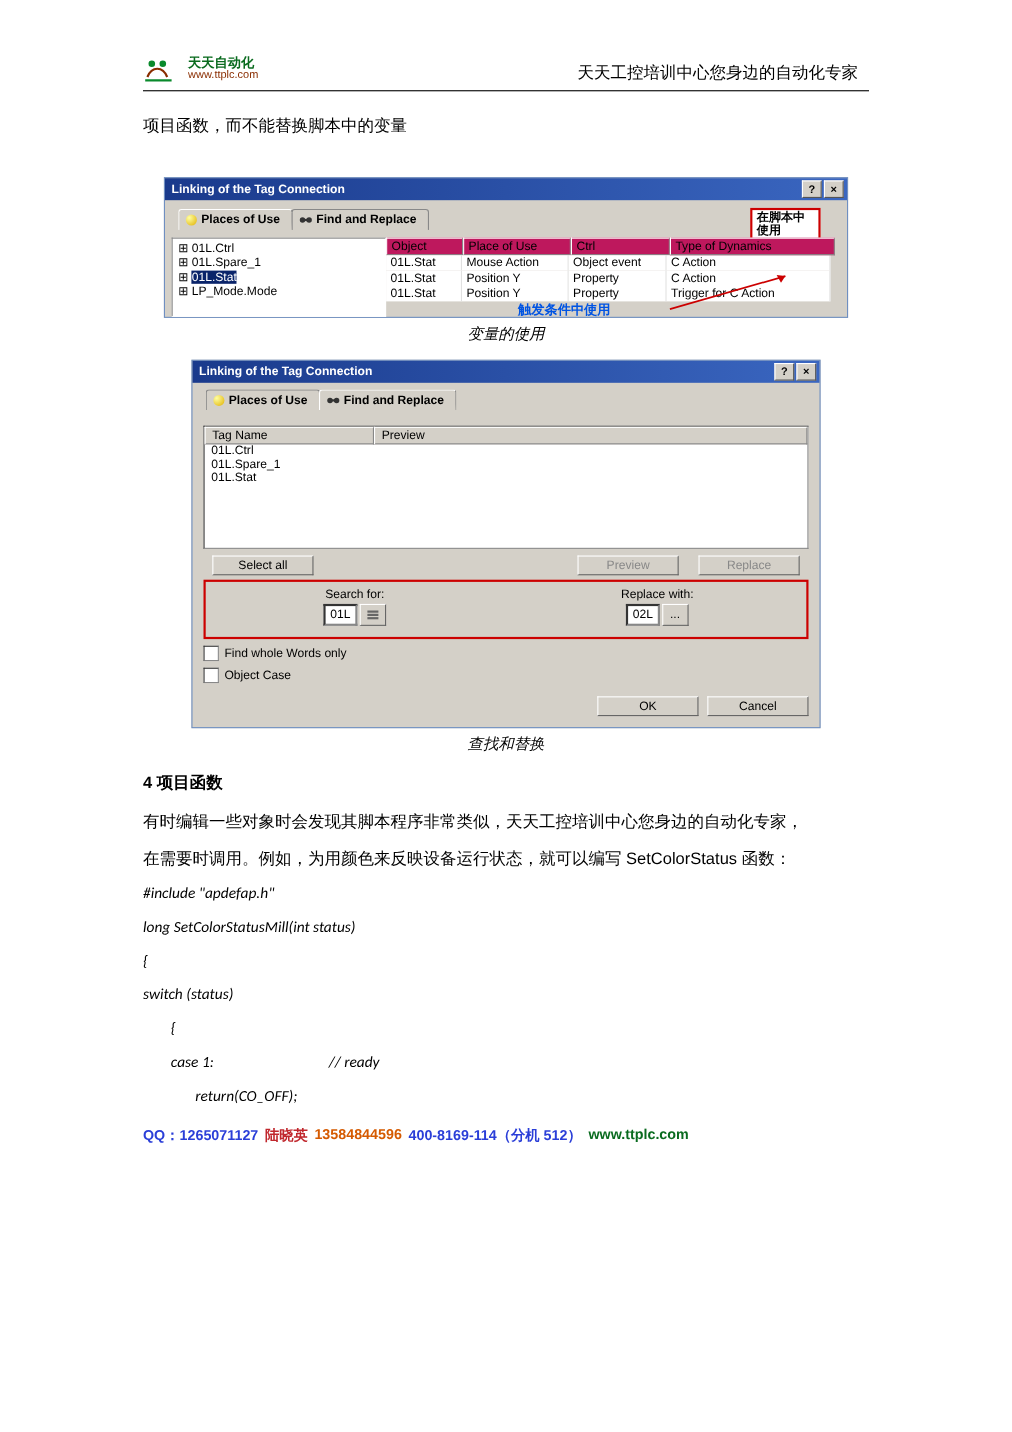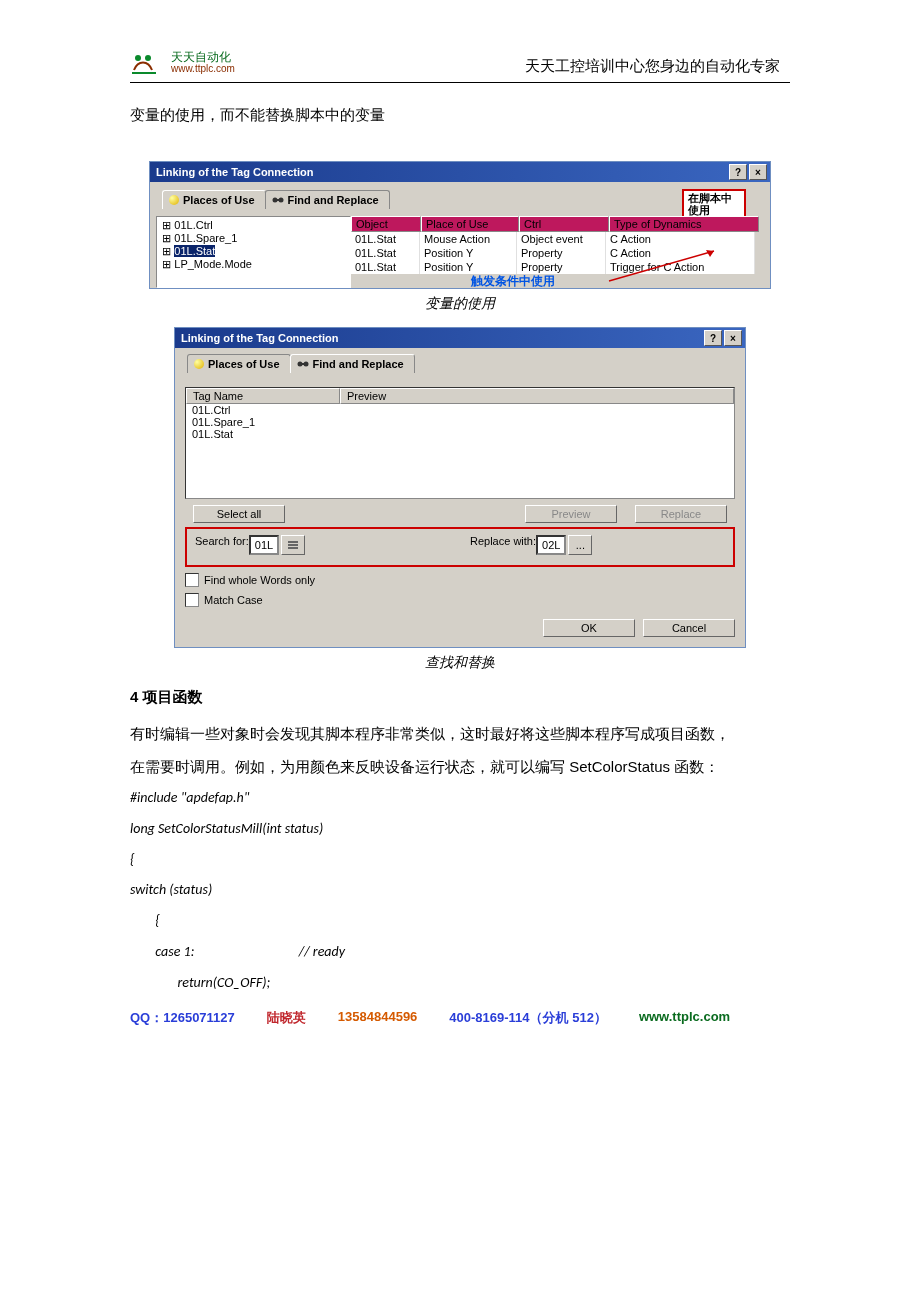--- a/index.html
+++ b/index.html
@@ -15,21 +15,21 @@
   }
   .header {
     display: flex;
     justify-content: space-between;
     align-items: flex-end;
     margin-bottom: 5px;
   }
   .logo-box { display:flex; align-items:center; }
   .logo-svg { width:38px; height:26px; }
   .logo-text { display:flex; flex-direction:column; margin-left:3px; line-height:1.05; }
-  .logo-text .cn { color:#0a6b1f; font-size:12px; font-weight:normal; }
+  .logo-text .cn { color:#0a6b1f; font-size:12px; font-weight:bold; }
   .logo-text .url { color:#8a2d00; font-size:10px; }
   .header-title { font-size:15px; color:#000; font-weight:normal; margin-right:10px;}
   .underline { border-bottom:1px solid #000; height:1px; margin-bottom:15px;}
   .body-text { font-size:15px; line-height:2.2; color:#000; }
 
   
   .dialog {
     margin: 10px auto 5px auto;
     font-family: Tahoma, sans-serif;
     font-size: 11px;
@@ -154,21 +154,21 @@
     width:90px;
     text-align:center;
   }
   .btn.dim { color:#888; }
   .redbox {
     border:2px solid #c00;
     padding:6px 8px 10px 8px;
     display:flex;
     gap:20px;
   }
-  .field { flex:1; display:flex; flex-direction:row; }
+  .field { flex:1; display:flex; flex-direction:column;align-items:center; }
   .label { margin-bottom:2px; }
   .inwrap { display:flex; }
   .tinput {
     flex:1; background:#fff;
     border:2px inset #888;
     padding:2px 4px;
   }
   .smallbtn {
     width:22px;
     background:#d4d0c8;
@@ -181,21 +181,21 @@
   .chk .box { width:12px; height:12px; border:1px inset #888; background:#fff; margin-right:5px;}
   .dlg-footer { display:flex; justify-content:flex-end; gap:8px; padding-top:12px; }
 
   .sec-title { font-weight:bold; font-size:15px; margin:16px 0 10px 0; }
   .code { font-family:"Calibri", "Arial", sans-serif; font-style:italic; font-size:14px; line-height:2.2; }
 
   .footer {
     margin-top:10px;
     font-size:13px;
     display:flex;
-    gap:32px;
+    gap:6px;
     white-space:nowrap;
   }
   .footer .qq { color:#2a3ed8; font-weight:bold;}
   .footer .name { color:#c0272d; font-weight:bold;}
   .footer .phone { color:#d55a00; font-weight:bold;}
   .footer .hot { color:#2a3ed8; font-weight:bold;}
   .footer .url { color:#0a6b1f; font-weight:bold;}
 </style>
 </head>
 <body>
@@ -211,21 +211,21 @@
       </svg>
       <div class="logo-text">
         <span class="cn">天天自动化</span>
         <span class="url">www.ttplc.com</span>
       </div>
     </div>
     <div class="header-title">天天工控培训中心您身边的自动化专家</div>
   </div>
   <div class="underline"></div>
 
-  <div class="body-text">变量的使用，而不能替换脚本中的变量</div>
+  <div class="body-text">项目函数，而不能替换脚本中的变量</div>
 
   <div style="position:relative; margin-top:30px;">
     <div class="dialog" style="width:620px; position:relative;">
       <div class="titlebar">
         <span>Linking of the Tag Connection</span>
         <div class="wicons">
           <div class="wbtn">?</div>
           <div class="wbtn">×</div>
         </div>
       </div>
@@ -359,32 +359,32 @@
             <div class="smallbtn">...</div>
           </div>
         </div>
       </div>
       <div class="chk">
           <div class="box"></div>
           <span>Find whole Words only</span>
         </div>
       <div class="chk">
           <div class="box"></div>
-          <span>Match Case</span>
+          <span>Object Case</span>
         </div>
       <div class="dlg-footer">
         <div class="btn">OK</div>
         <div class="btn">Cancel</div>
       </div>
     </div>
   </div>
   <div class="caption">查找和替换</div>
 
   <div class="sec-title">4 项目函数</div>
-  <div class="body-text">有时编辑一些对象时会发现其脚本程序非常类似，这时最好将这些脚本程序写成项目函数，</div>
+  <div class="body-text">有时编辑一些对象时会发现其脚本程序非常类似，天天工控培训中心您身边的自动化专家，</div>
   <div class="body-text">在需要时调用。例如，为用颜色来反映设备运行状态，就可以编写 SetColorStatus 函数：</div>
   <div class="code">#include "apdefap.h"</div>
   <div class="code">long SetColorStatusMill(int status)</div>
   <div class="code">{</div>
   <div class="code">switch (status)</div>
   <div class="code" style="white-space:pre;">        {</div>
   <div class="code" style="white-space:pre;">        case 1:                                 // ready</div>
   <div class="code" style="white-space:pre;">               return(CO_OFF);</div>
 
   <div class="footer">

